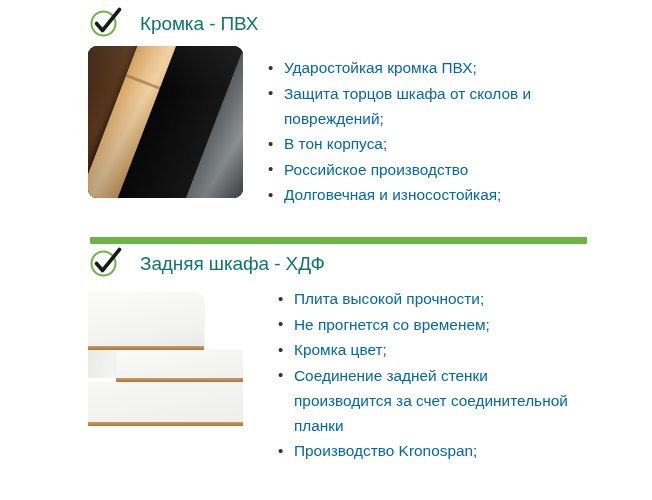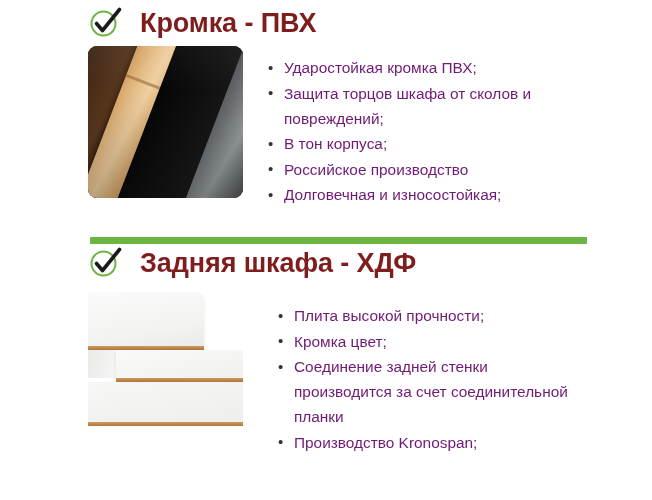--- a/index.html
+++ b/index.html
@@ -43,23 +43,23 @@
     position: absolute;
     left: 88px;
     top: 4px;
     width: 36px;
     height: 36px;
   }
   .check-badge svg { display: block; }
 
   .section-title {
     margin-left: 52px;
-    font-size: 27px;
-    font-weight: bold;
-    color: #7f1d1d;
+    font-size: 19px;
+    font-weight: normal;
+    color: #0f766e;
     letter-spacing: -0.1px;
     white-space: nowrap;
     line-height: 1;
   }
 
   
   .content-row {
     position: relative;
     padding-left: 88px;
     display: flex;
@@ -234,37 +234,37 @@
   .bullets {
     list-style: none;
     margin: 0;
     padding: 0;
     flex: 1 1 auto;
   }
   .bullets li {
     position: relative;
     padding-left: 18px;
     font-size: 15.4px;
-    color: #701a75;
+    color: #0369a1;
     line-height: 25px;
     margin: 0 0 0.5px 0;
     max-width: 290px;
   }
   .bullets li::before {
     content: "\2022";
     position: absolute;
     left: 2px;
     top: -0.5px;
     font-size: 15px;
     color: #333337;
     line-height: 25px;
   }
 
   .bullets-edge { margin-left: 23px; margin-top: 9px; }
-  .bullets-hdf  { margin-left: 33px; margin-top: 17px; }
+  .bullets-hdf  { margin-left: 33px; }
 
   
   .divider {
     position: absolute;
     left: 90px;
     top: 237px;
     width: 497px;
     height: 7px;
     background: #6cb443;
     border-radius: 1px;
@@ -331,20 +331,21 @@
         <span class="leftface"></span>
         <span class="sheet sheet-mid"></span>
         <span class="sheet sheet-mid-edge"></span>
         <span class="sheet sheet-bot"></span>
         <span class="sheet sheet-bot-edge"></span>
         <span class="under"></span>
       </div>
 
       <ul class="bullets bullets-hdf">
         <li>Плита высокой прочности;</li>
+        <li>Не прогнется со временем;</li>
         <li>Кромка цвет;</li>
         <li>Соединение задней стенки производится за счет соединительной планки</li>
         <li>Производство Kronospan;</li>
       </ul>
 
     </div>
   </div>
 
 </div>
 

